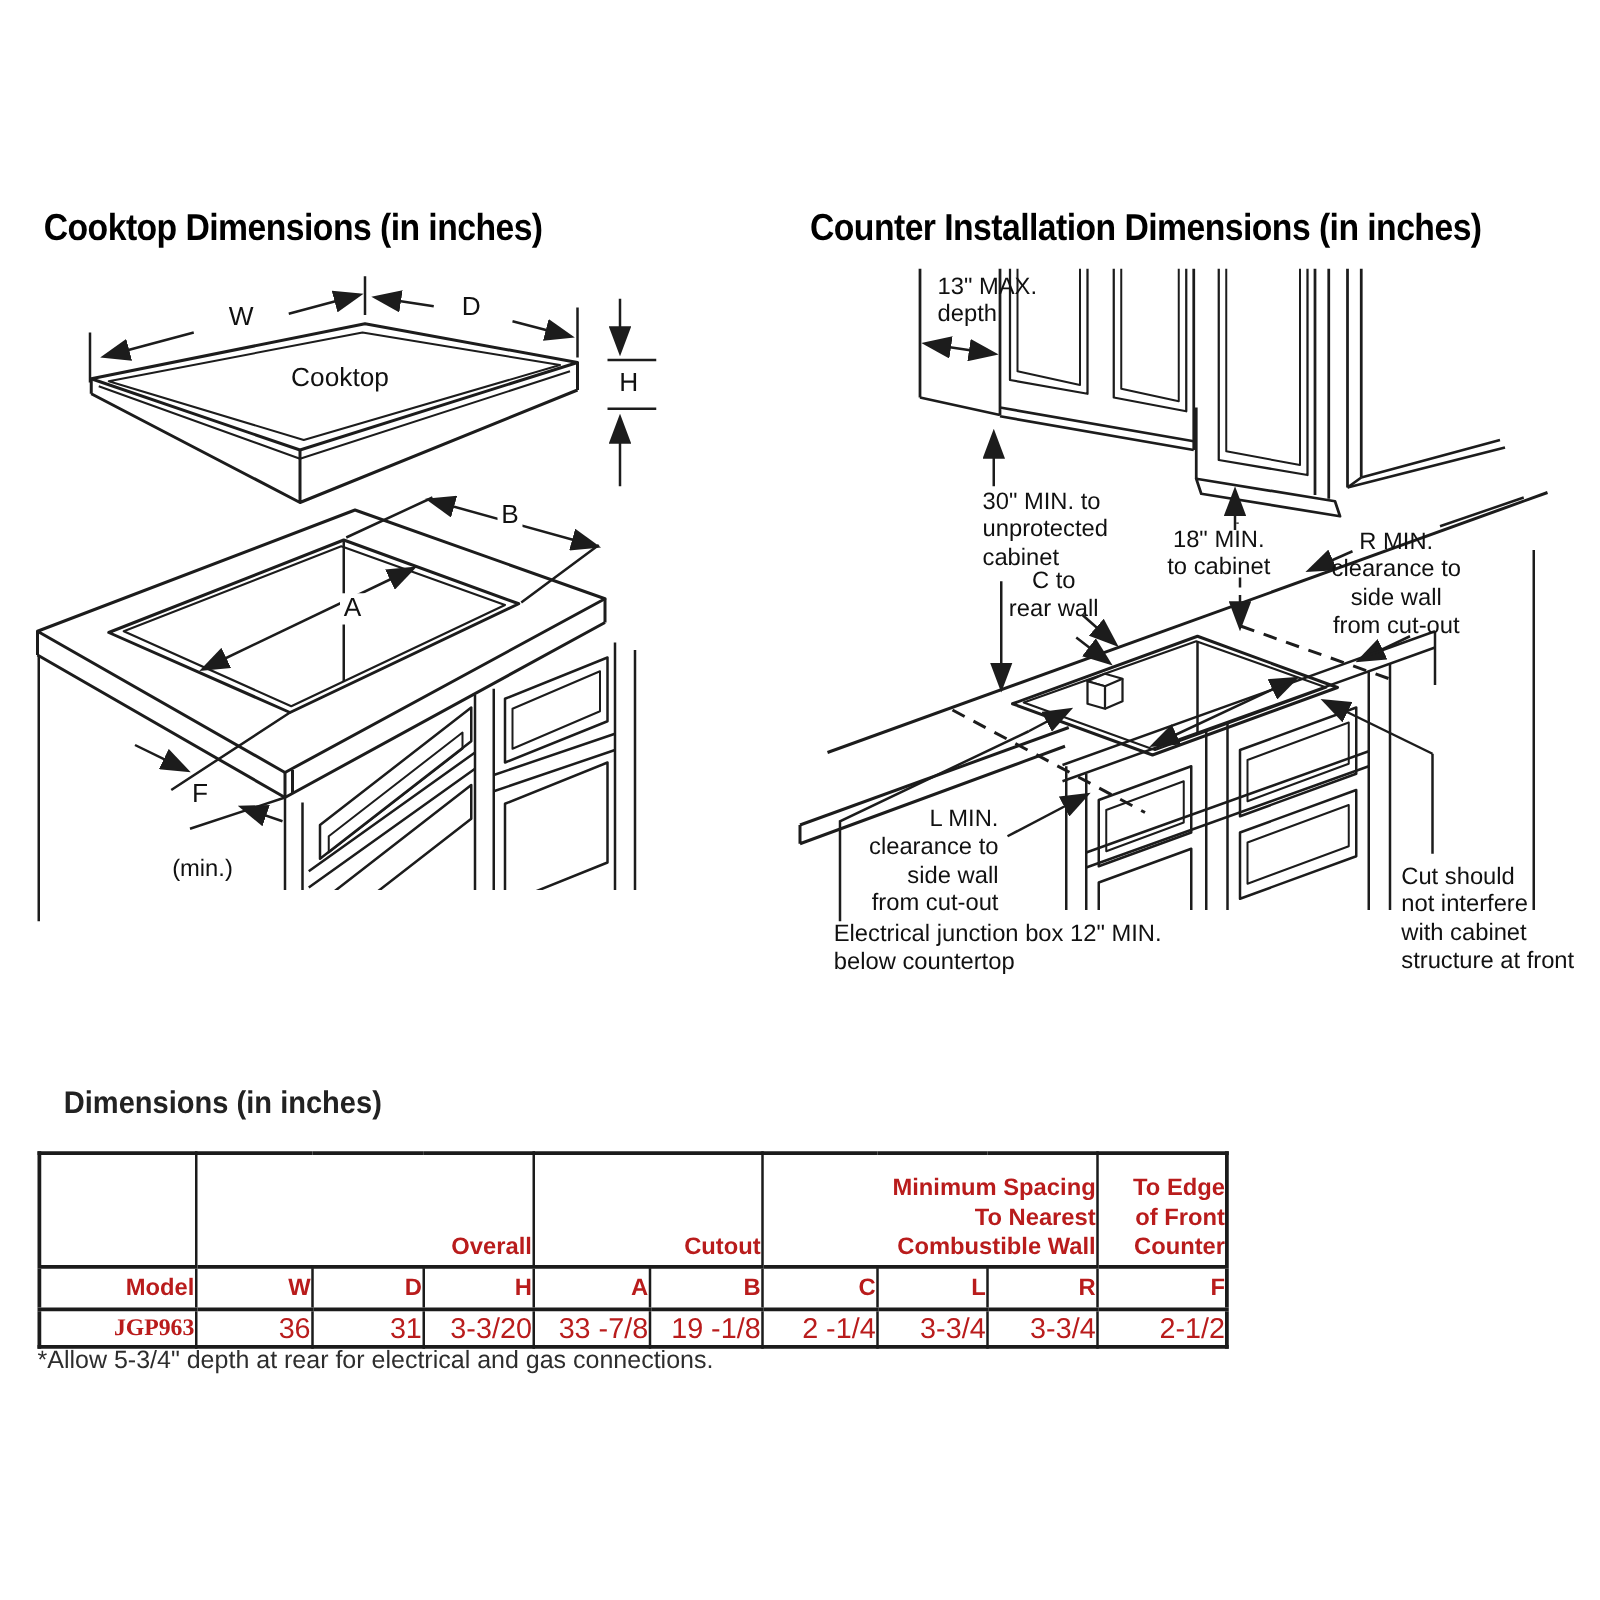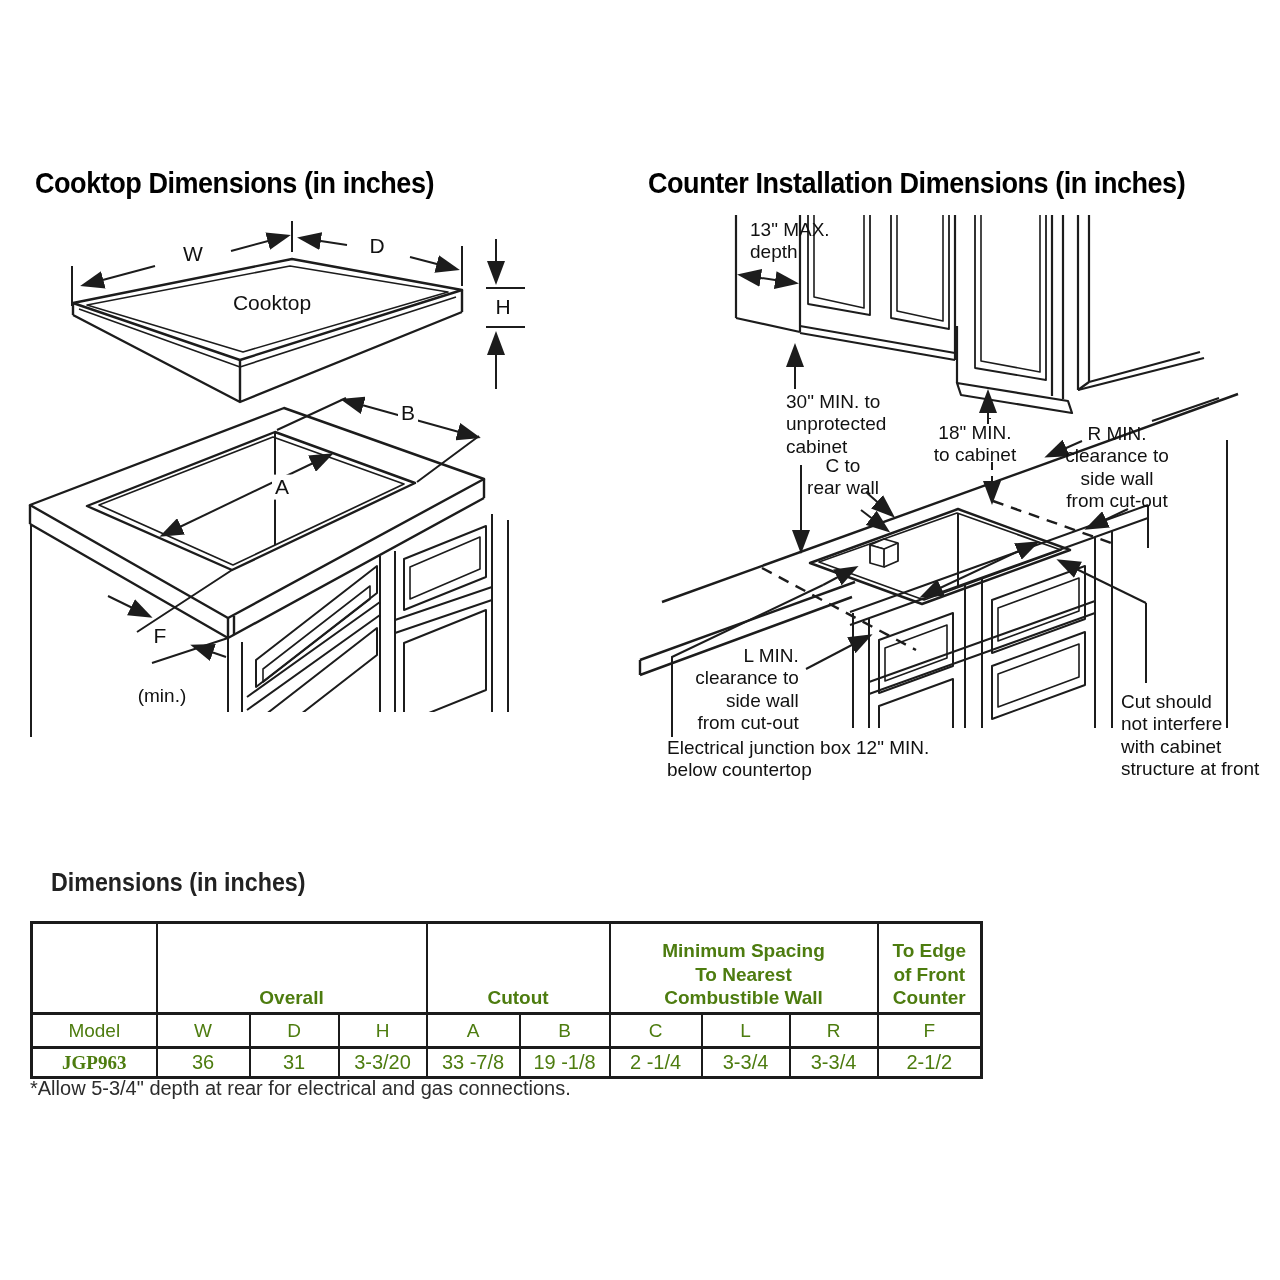--- a/index.html
+++ b/index.html
@@ -22,28 +22,28 @@
     white-space:pre-line;text-align:center;
   }
   .ctr{transform:translate(-50%,-50%);}
   .la{text-align:left;}
   .dimletter{font-size:21px;}
   .bgw{background:#fff;padding:0 3px;}
   
   .tblwrap{position:absolute;left:30px;top:921px;width:950px;}
   table.dims{border-collapse:collapse;width:950px;table-layout:fixed;}
   table.dims td{
-    border:2px solid #1b1b1b;font-size:19px;padding:0;text-align:center;vertical-align:middle;
-    color:#4d7c0f;
+    border:2px solid #1b1b1b;font-size:19px;padding:0;text-align:right;vertical-align:middle;
+    color:#b91c1c;
   }
   table.dims{border:3px solid #1b1b1b;}
   tr.grp td{height:85px;vertical-align:bottom;font-weight:bold;border-bottom:3px solid #1b1b1b;
     padding-bottom:3px;white-space:pre-line;line-height:1.22;}
-  tr.cols td{height:31px;font-weight:normal;border-bottom:3px solid #1b1b1b;}
-  tr.data td{height:27px;font-weight:normal;font-size:20px;}
+  tr.cols td{height:31px;font-weight:bold;border-bottom:3px solid #1b1b1b;}
+  tr.data td{height:27px;font-weight:normal;font-size:23px;}
   td.lft{text-align:left;padding-left:7px;}
   tr.data td.lft{font-weight:bold;font-size:19px;font-family:Liberation Serif, serif;}
   .footnote{position:absolute;left:30px;top:1077px;font-size:20px;color:#2d2d2d;}
 </style>
 </head>
 <body>
 
 <svg class="art" width="1280" height="1280" viewBox="0 0 1280 1280">
   <defs>
     <marker id="ae" markerWidth="12" markerHeight="9" refX="10" refY="4.5" orient="auto">

